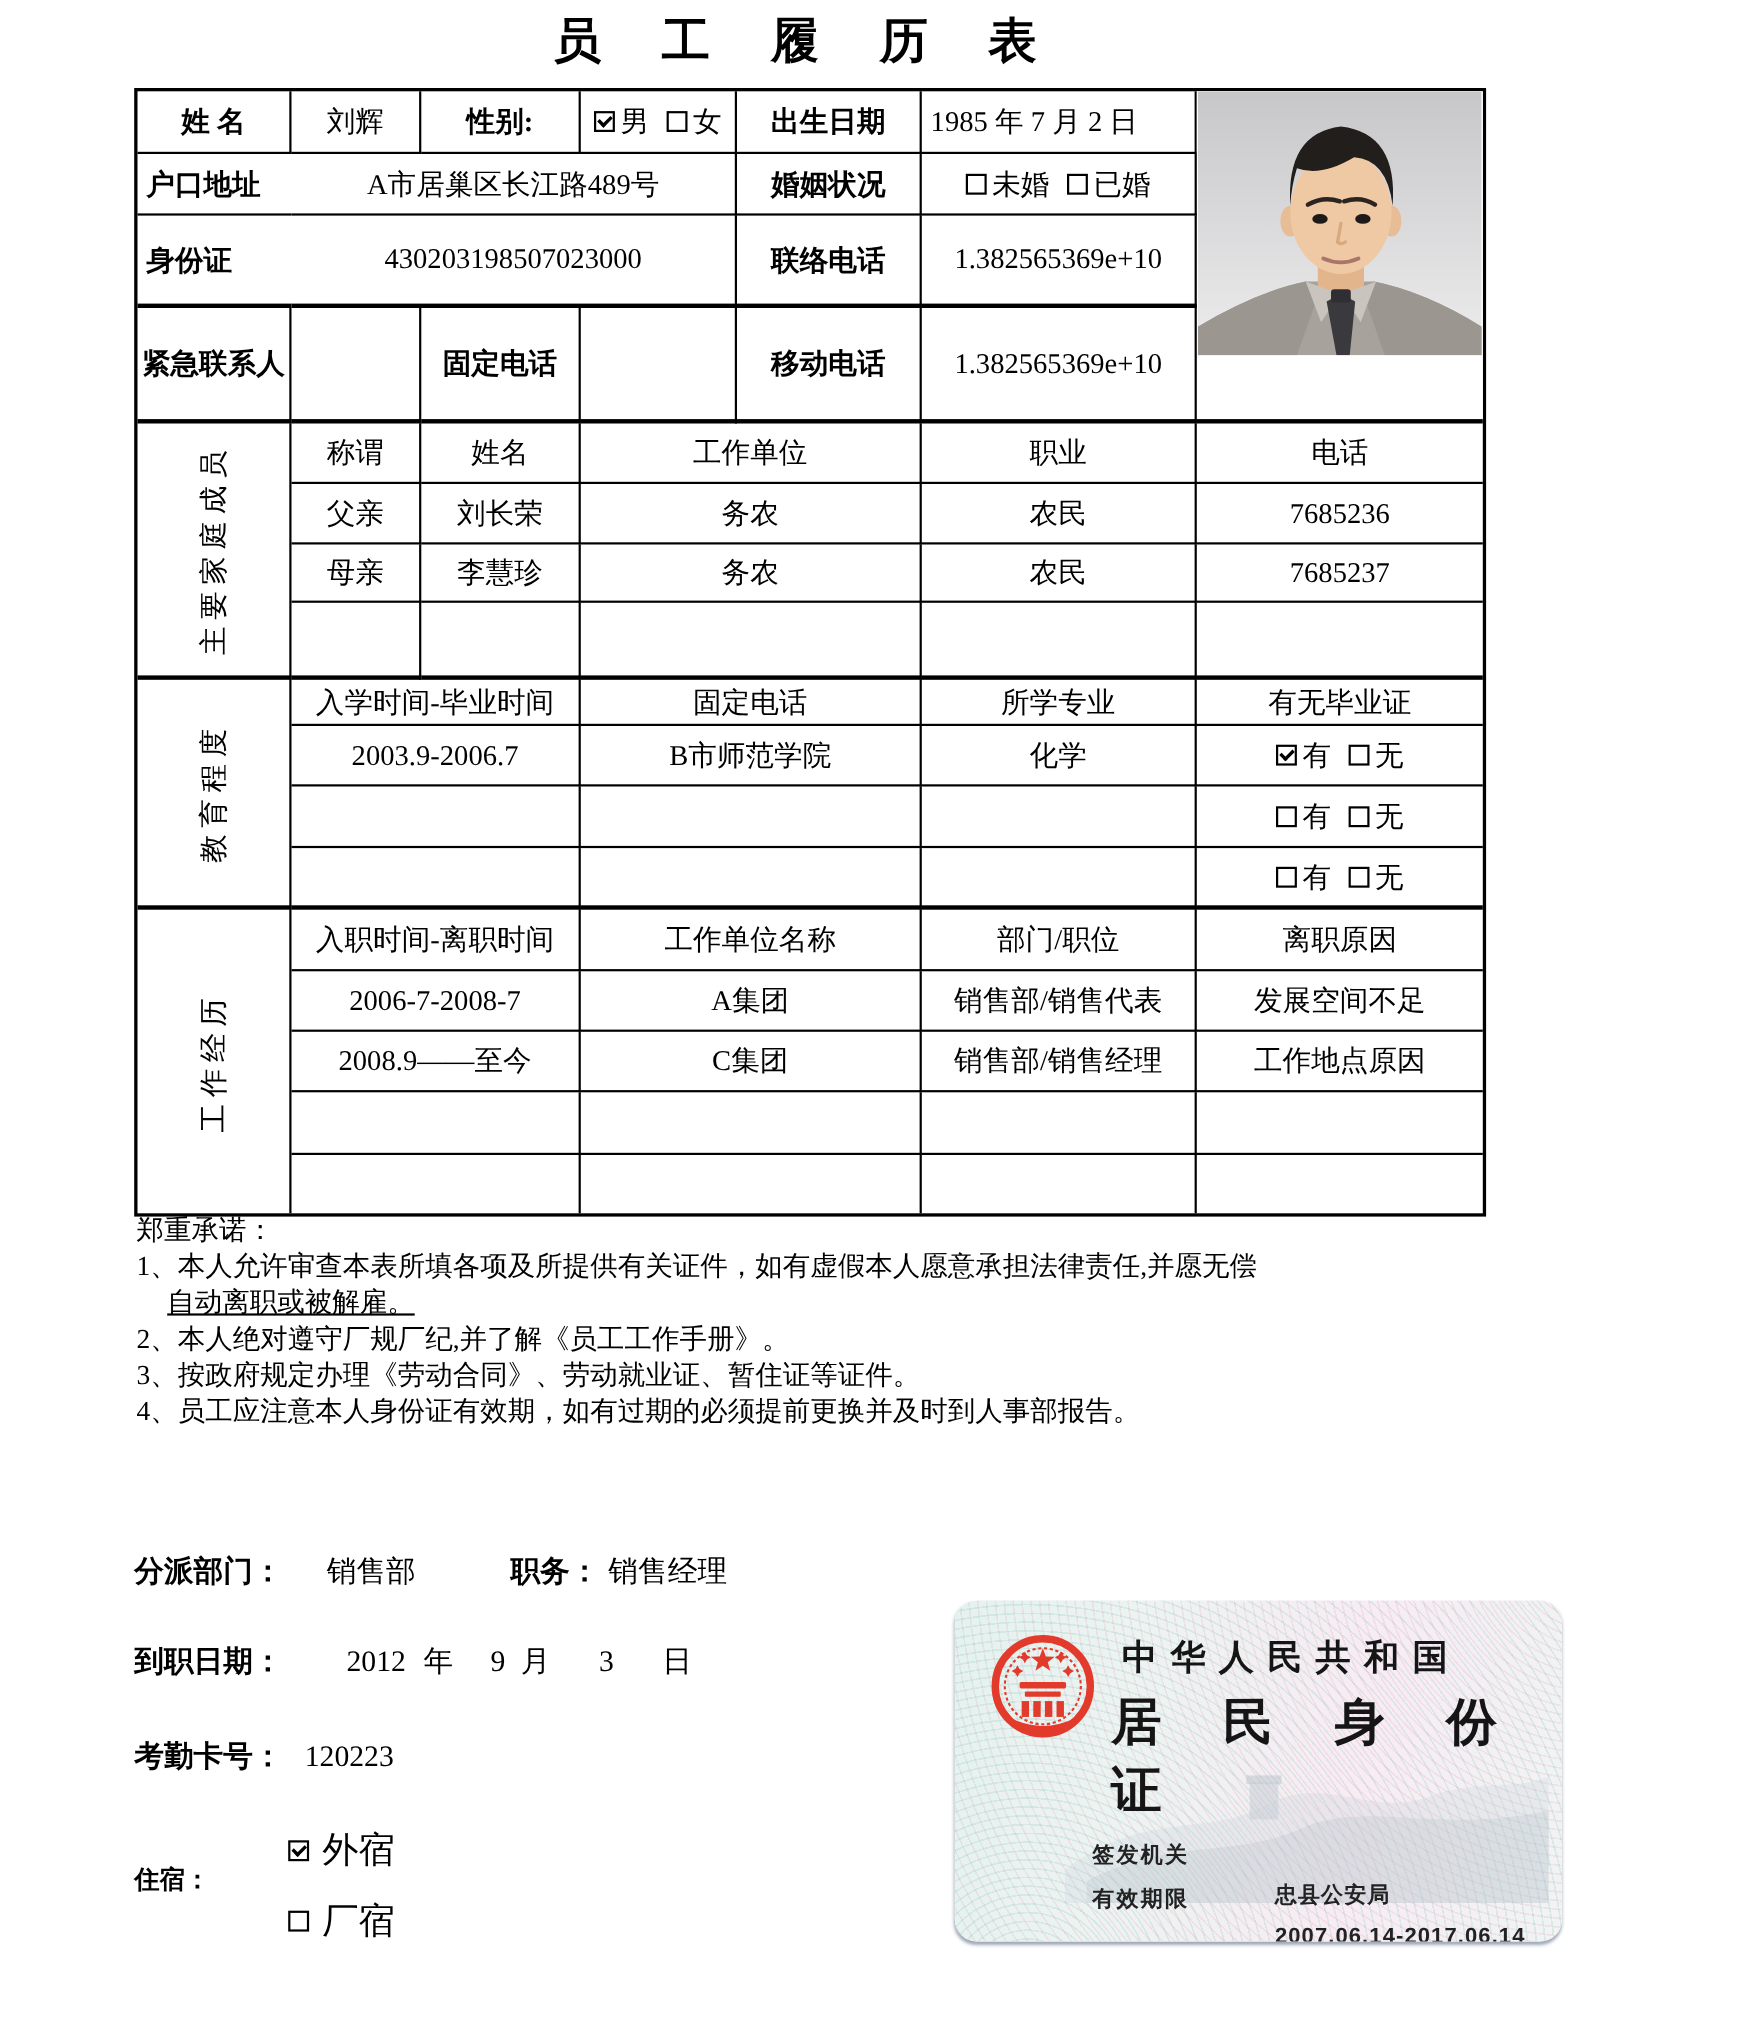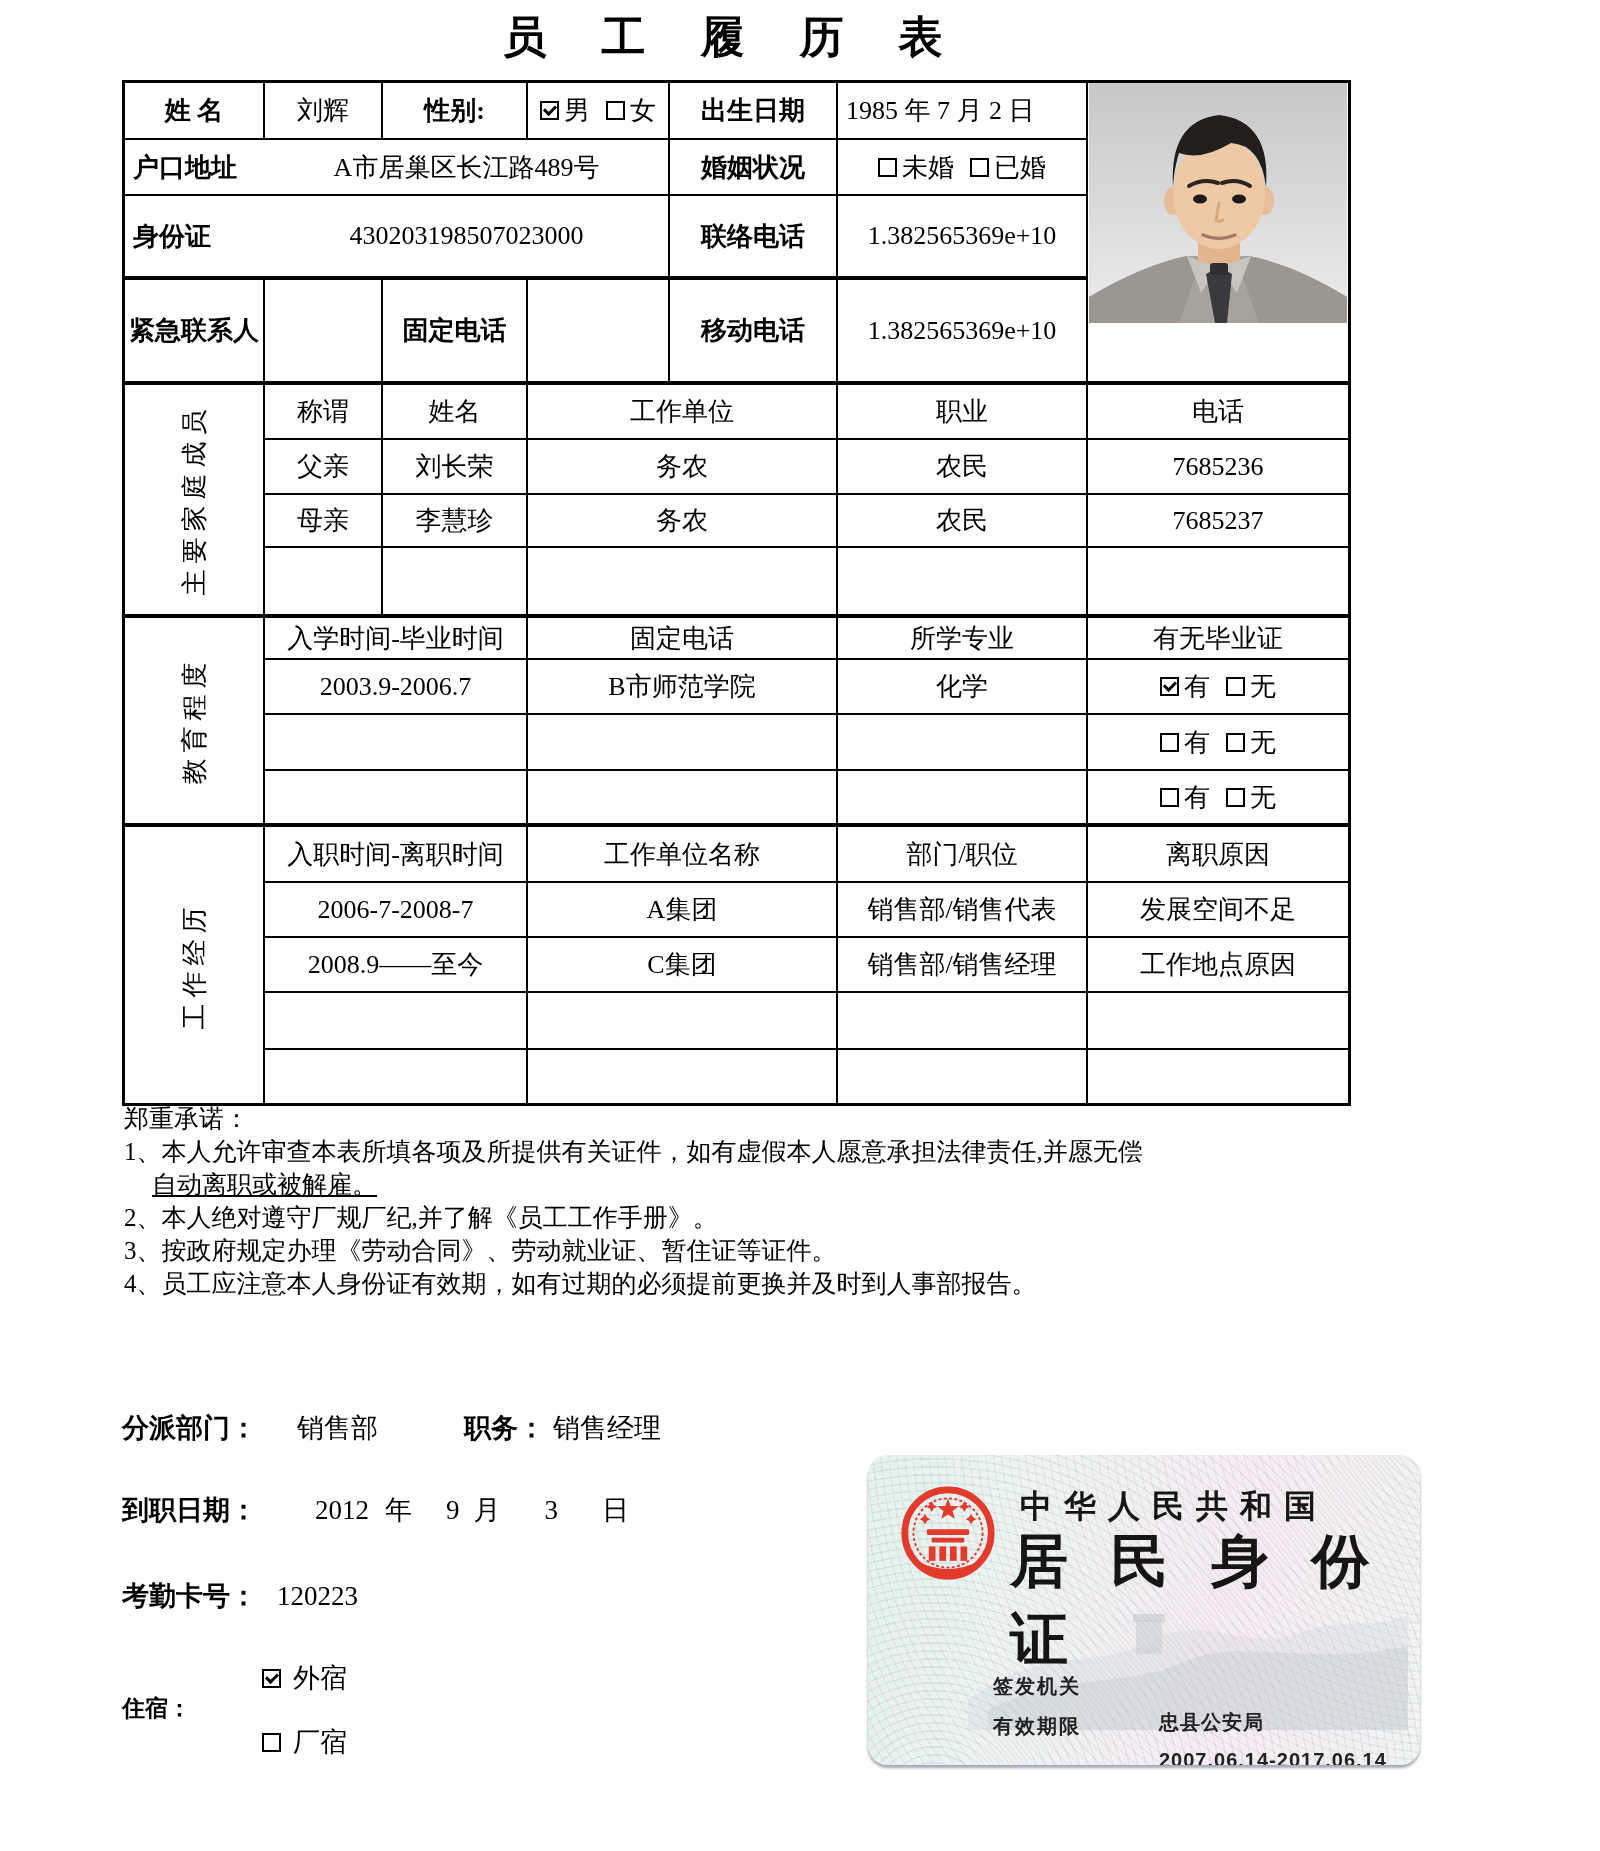--- a/index.html
+++ b/index.html
@@ -44,38 +44,38 @@
   .dept-row .v1{margin-left:40px;}
   .dept-row .l2{margin-left:86px;font-weight:bold;}
   .dept-row .v2{margin-left:8px;}
   .date-row{top:1492px;}
   .date-row .y{margin-left:58px;} .date-row .yu{margin-left:16px;}
   .date-row .m{margin-left:34px;} .date-row .mu{margin-left:14px;}
   .date-row .d{margin-left:44px;} .date-row .du{margin-left:44px;}
   .card-row-label{top:1578px;}
   .card-row-label .v1{margin-left:20px;}
   .lodging-label{position:absolute;left:122px;top:1693px;font-size:23px;font-weight:bold;}
-  .lodge{position:absolute;left:262px;font-size:27px;display:flex;align-items:center;text-align:center;}
+  .lodge{position:absolute;left:262px;font-size:33px;display:flex;align-items:center;text-align:center;}
   .lodge .cb{margin-right:12px;}
   .lodge1{top:1660px;}
   .lodge2{top:1724px;}
 
   
   .card{position:absolute;left:868px;top:1455px;width:552px;height:310px;border-radius:20px;
         background:linear-gradient(100deg,#e4f2ee 0%,#edf3f1 30%,#f7ecf2 65%,#f0f4f2 100%);
         overflow:hidden;box-shadow:0 3px 3px rgba(45,60,95,.45);}
   .card::before{content:"";position:absolute;inset:0;
         background:
           repeating-radial-gradient(circle at 12% 115%, rgba(80,170,160,.14) 0 1.5px, transparent 1.5px 8px),
           repeating-radial-gradient(circle at 105% -15%, rgba(214,128,168,.14) 0 1.5px, transparent 1.5px 8px);}
   .card-emblem{position:absolute;left:32px;top:26px;width:96px;height:104px;}
   .card-country{position:absolute;left:152px;top:30px;font-family:"Liberation Sans","DejaVu Sans",sans-serif;
         font-weight:bold;font-size:32px;letter-spacing:12px;color:#151515;}
-  .card-name{position:absolute;left:142px;top:68px;font-family:Liberation Serif, serif;
-        font-weight:bold;font-size:58px;letter-spacing:14px;color:#151515;}
+  .card-name{position:absolute;left:142px;top:80px;font-family:Liberation Mono, monospace;
+        font-weight:bold;font-size:46px;letter-spacing:14px;color:#151515;}
   .crow{position:absolute;left:125px;font-family:"Liberation Sans","DejaVu Sans",sans-serif;
         font-weight:bold;font-size:20px;color:#222;display:flex;gap:48px;}
   .crow .cl{display:inline-block;width:94px;letter-spacing:2px;}
   .crow .cv{margin-left:24px;letter-spacing:1px;margin-top:36px;}
   .crow1{top:218px;}
   .crow2{top:258px;}
   .card-wall{position:absolute;left:100px;top:115px;width:440px;height:160px;opacity:.55;}
 </style>
 </head>
 <body>

